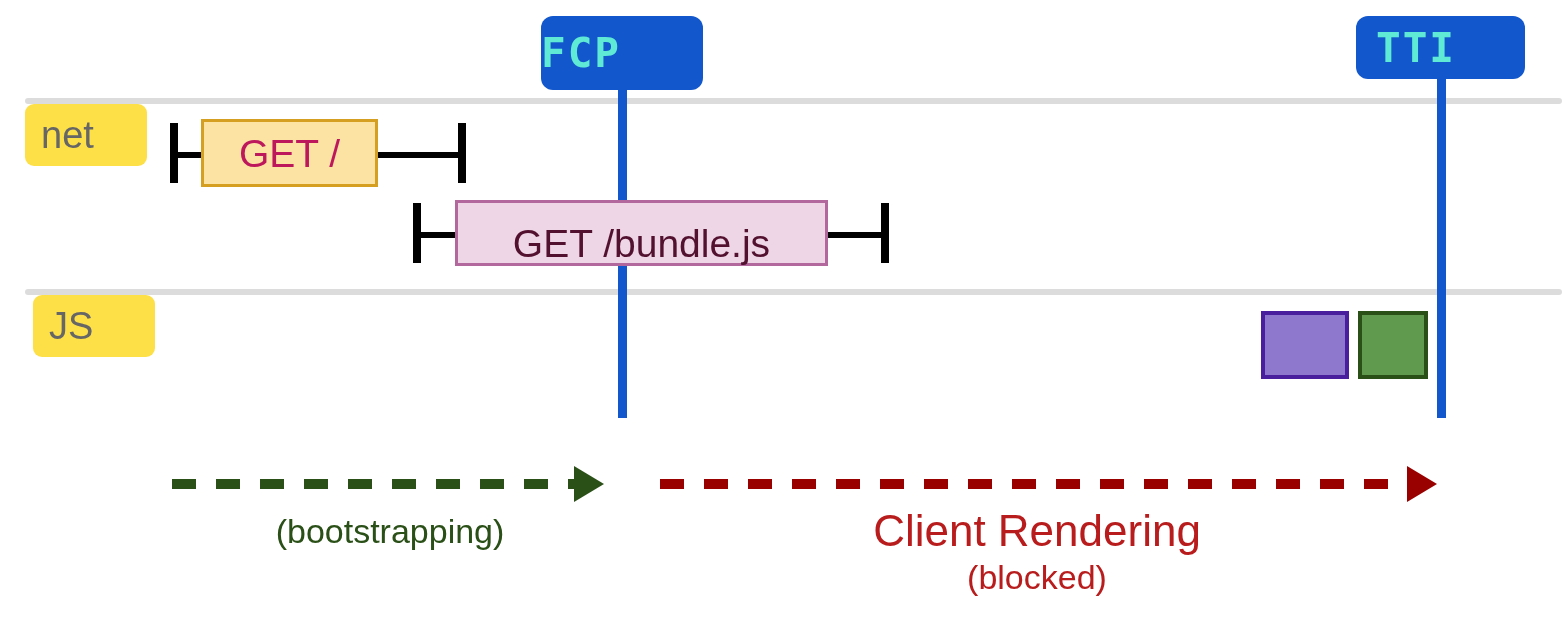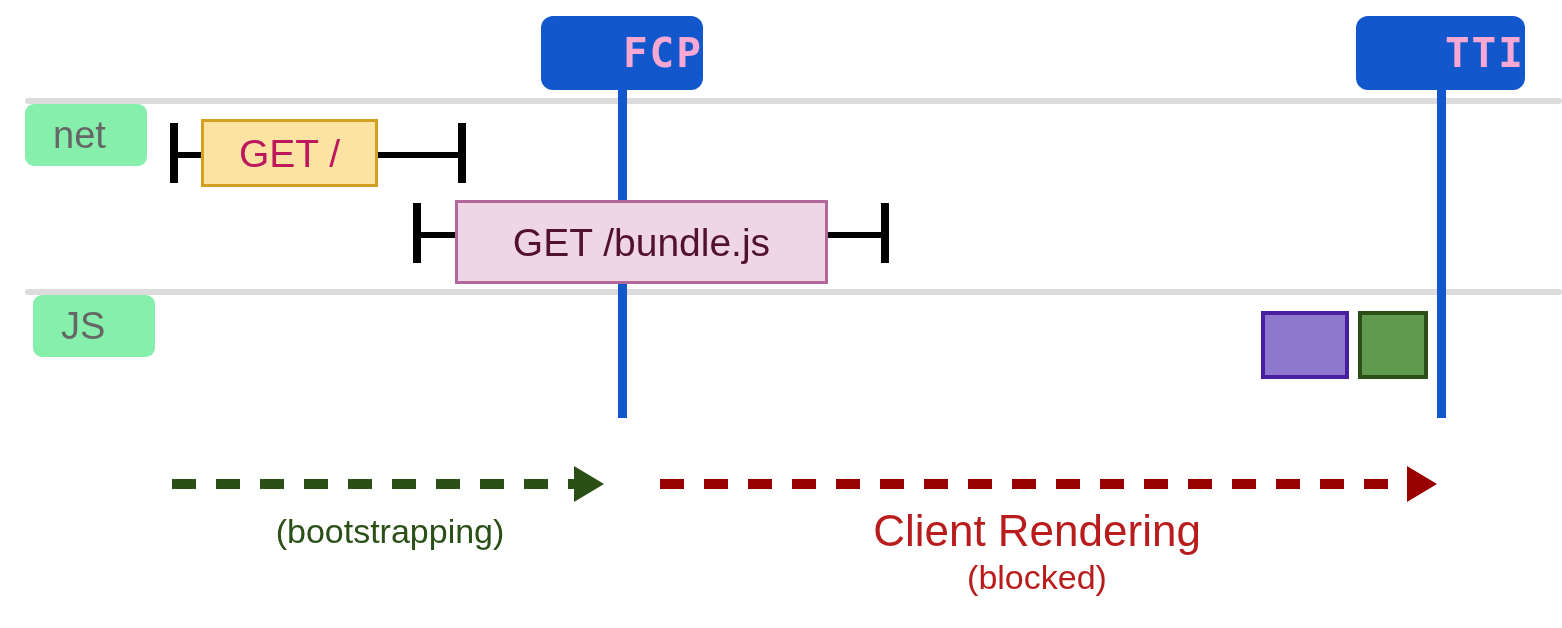--- a/index.html
+++ b/index.html
@@ -25,49 +25,49 @@
     left: 25px;
     right: 0;
     height: 6px;
     background: #dcdcdc;
     border-radius: 3px;
   }
 
   
   .lane-tab {
     position: absolute;
-    background: #86efac;
+    background: #fde047;
     border-radius: 9px 9px 9px 9px;
     color: #666666;
     font-size: 38px;
     line-height: 1;
     display: flex;
     align-items: center;
-    padding-left: 28px;
+    padding-left: 16px;
     box-sizing: border-box;
   }
 
   
   .milestone-line {
     position: absolute;
     width: 9px;
     background: #1257cc;
   }
   .milestone-badge {
     position: absolute;
     background: #1257cc;
     border-radius: 12px;
-    color: #f9a8d4;
+    color: #5eead4;
     font-family: "DejaVu Sans Mono", monospace;
     font-weight: bold;
     font-size: 41px;
     letter-spacing: 2px;
     display: flex;
     align-items: center;
-    justify-content: flex-end;
+    justify-content: flex-start;
     box-sizing: border-box;
   }
 
   
   .bar {
     position: absolute;
     box-sizing: border-box;
     display: flex;
     align-items: center;
     justify-content: center;
@@ -171,35 +171,35 @@
   <div class="lane-tab" style="left:25px; top:295px; width:122px; height:62px;margin-left:8px;">
     <span>JS</span>
   </div>
 
   <div class="milestone-line" style="left:618px; top:60px; height:358px;"></div>
   <div class="milestone-badge" style="left:541px; top:16px; width:162px; height:74px;">
     <span>FCP</span>
   </div>
 
   <div class="milestone-line" style="left:1437px; top:60px; height:358px;"></div>
-  <div class="milestone-badge" style="left:1356px; top:16px; width:169px; height:74px;">
+  <div class="milestone-badge" style="left:1356px; top:16px; width:169px; height:63px;padding-left:20px;">
     <span>TTI</span>
   </div>
 
   <div class="whisker-line" style="left:170px; top:152px; width:292px;"></div>
   <div class="whisker-cap" style="left:170px; top:123px; height:60px;"></div>
   <div class="whisker-cap" style="left:458px; top:123px; height:60px;"></div>
   <div class="bar yellow" style="left:201px; top:119px; width:177px; height:68px;">
     <span>GET /</span>
   </div>
 
   <div class="whisker-line" style="left:415px; top:232px; width:471px;"></div>
   <div class="whisker-cap" style="left:413px; top:203px; height:60px;"></div>
   <div class="whisker-cap" style="left:881px; top:203px; height:60px;"></div>
-  <div class="bar pink" style="left:455px; top:200px; width:373px; height:84px;">
+  <div class="bar pink" style="left:455px; top:200px; width:373px; height:66px;align-items:flex-end;">
     <span>GET /bundle.js</span>
   </div>
 
   <div class="bar purple" style="left:1261px; top:311px; width:88px; height:68px;">
     <span></span>
   </div>
   <div class="bar green" style="left:1358px; top:311px; width:70px; height:68px;">
     <span></span>
   </div>
 

